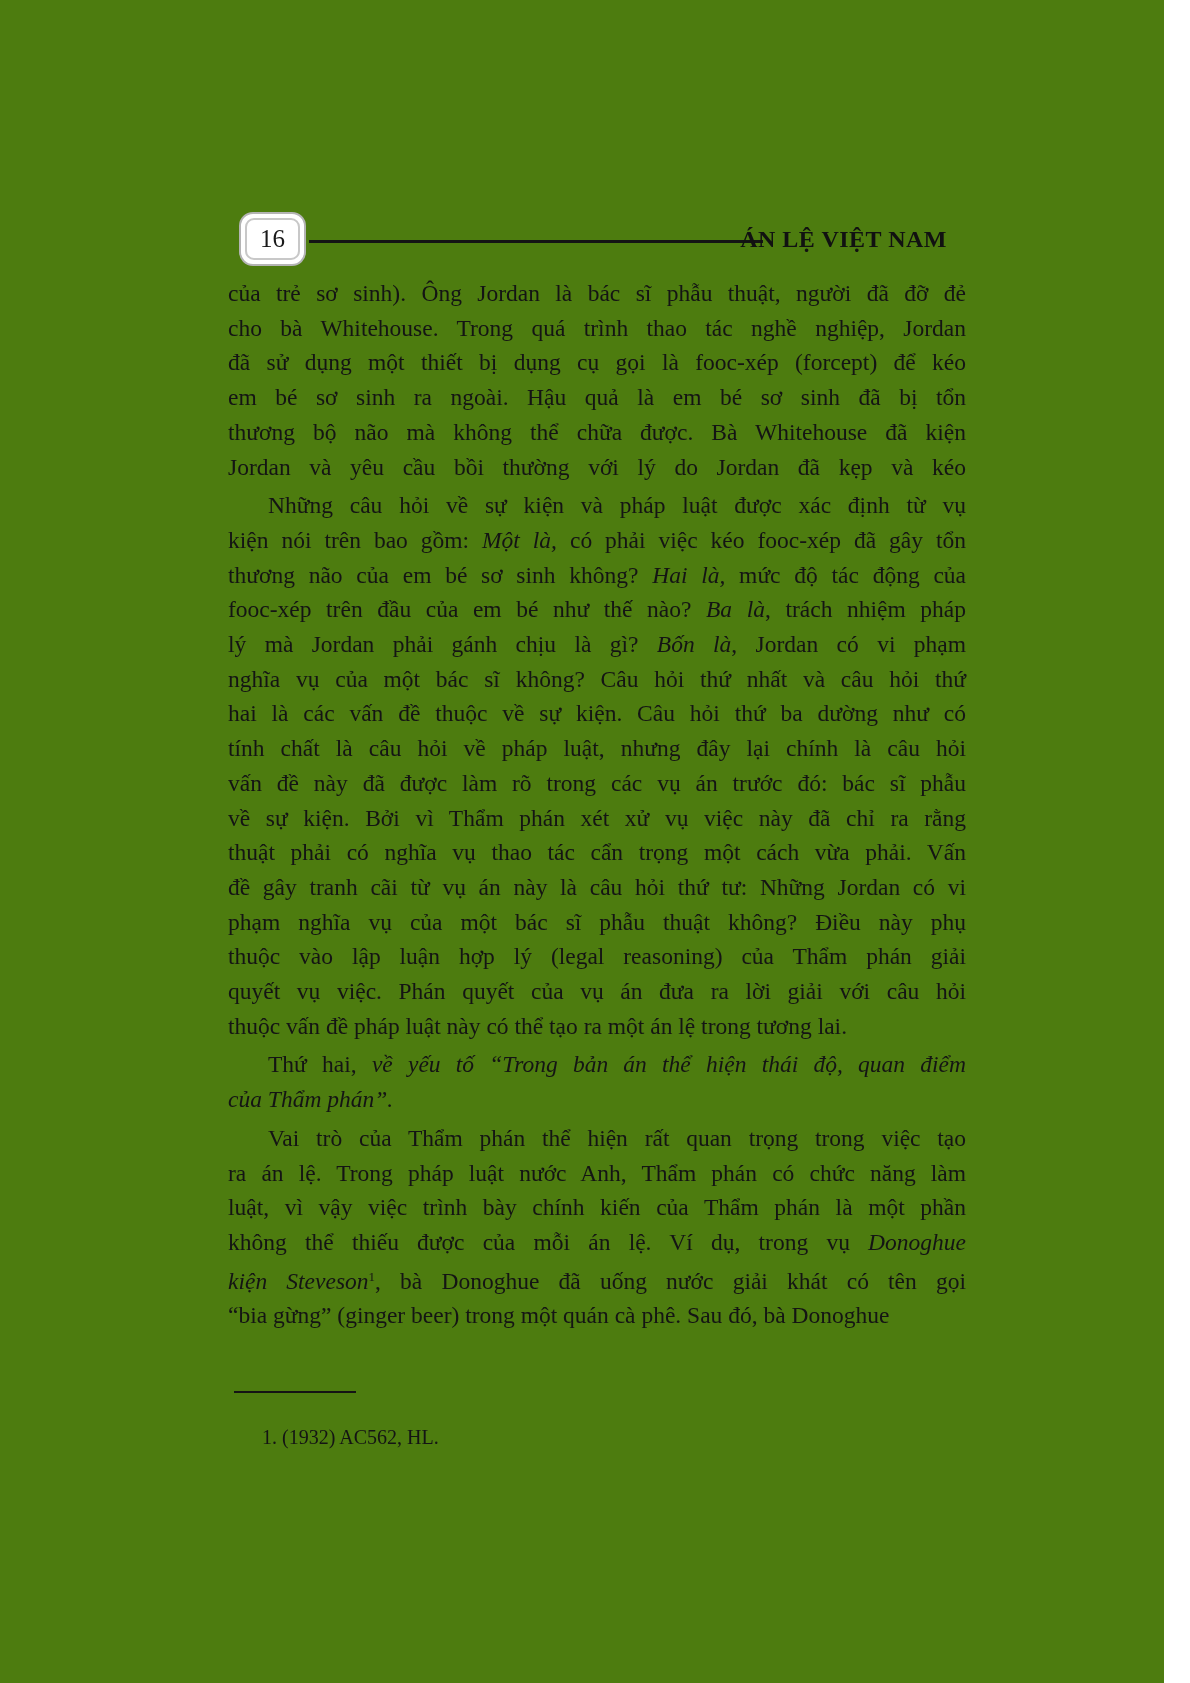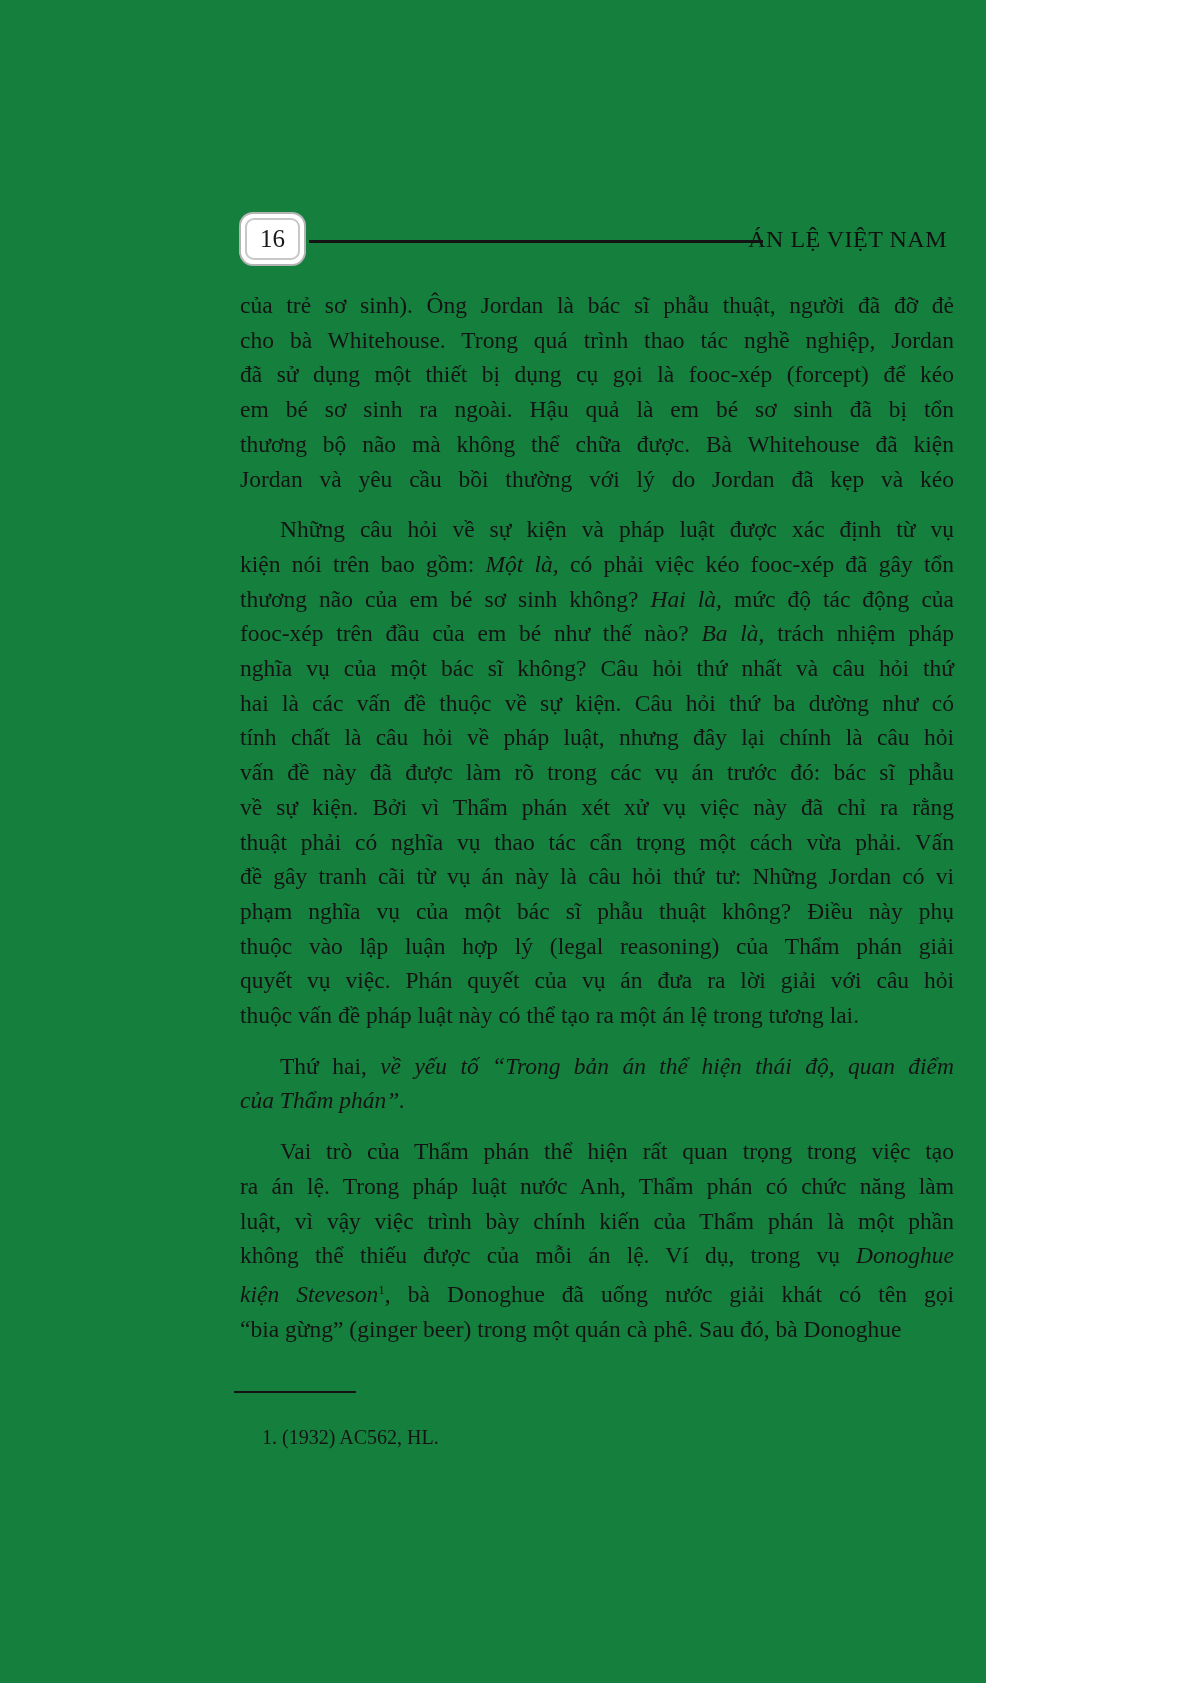--- a/index.html
+++ b/index.html
@@ -1,19 +1,19 @@
 <!DOCTYPE html>
 <html><head>
 <meta charset="utf-8">
 <style>
   html,body { margin:0; padding:0; background:#ffffff; }
   .page {
     position:relative;
-    width:986px; height:1683px;
-    background:#15803d;
+    width:1164px; height:1683px;
+    background:#4d7c0f;
     color:#151515;
     font-family:"Liberation Serif","DejaVu Serif",serif;
     overflow:hidden;
   }
   
   .pagenum-box {
     position:absolute; left:239px; top:212px;
     width:67px; height:54px;
     border:2px solid #b4b4b4; border-radius:14px;
     box-sizing:border-box;
@@ -27,31 +27,31 @@
     display:flex; align-items:center; justify-content:center;
     font-size:25px; color:#1a1a1a;
   }
   .header-rule {
     position:absolute; left:309px; top:240px;
     width:454px; height:3px; background:#141414;
   }
   .book-title {
     position:absolute; left:225px; top:226px; width:722px;
     text-align:right;
-    font-weight:normal; font-size:24px; letter-spacing:0.5px;
+    font-weight:bold; font-size:24px; letter-spacing:0.5px;
     color:#111111;
     white-space:nowrap;
   }
   
   .body-text {
     position:absolute; left:224px; top:272px; width:746px;
     font-size:23.5px; line-height:34.7px;
     color:#141414;
   }
-  .para { margin:16px; }
+  .para { margin:4px; }
   .line { text-align:justify; text-align-last:justify; }
   .line.end { text-align-last:left; }
   .line.indent { text-indent:40px; }
   .i { font-style:italic; }
   .sup { font-size:13px; vertical-align:8px; font-style:normal; }
   
   .footnote-rule {
     position:absolute; left:234px; top:1391px;
     width:122px; height:2px; background:#141414;
   }
@@ -80,20 +80,21 @@
         <div class="line"><span>đã sử dụng một thiết bị dụng cụ gọi là fooc-xép (forcept) để kéo</span></div>
         <div class="line"><span>em bé sơ sinh ra ngoài. Hậu quả là em bé sơ sinh đã bị tổn</span></div>
         <div class="line"><span>thương bộ não mà không thể chữa được. Bà Whitehouse đã kiện</span></div>
         <div class="line"><span>Jordan và yêu cầu bồi thường với lý do Jordan đã kẹp và kéo</span></div>
       </div>
       <div class="para">
         <div class="line indent"><span>Những câu hỏi về sự kiện và pháp luật được xác định từ vụ</span></div>
         <div class="line"><span>kiện nói trên bao gồm: </span><span class="i">Một là,</span><span> có phải việc kéo fooc-xép đã gây tổn</span></div>
         <div class="line"><span>thương não của em bé sơ sinh không? </span><span class="i">Hai là,</span><span> mức độ tác động của</span></div>
         <div class="line"><span>fooc-xép trên đầu của em bé như thế nào? </span><span class="i">Ba là</span><span>, trách nhiệm pháp</span></div>
+        <div class="line"><span>lý mà Jordan phải gánh chịu là gì? </span><span class="i">Bốn là</span><span>, Jordan có vi phạm</span></div>
         <div class="line"><span>nghĩa vụ của một bác sĩ không? Câu hỏi thứ nhất và câu hỏi thứ</span></div>
         <div class="line"><span>hai là các vấn đề thuộc về sự kiện. Câu hỏi thứ ba dường như có</span></div>
         <div class="line"><span>tính chất là câu hỏi về pháp luật, nhưng đây lại chính là câu hỏi</span></div>
         <div class="line"><span>vấn đề này đã được làm rõ trong các vụ án trước đó: bác sĩ phẫu</span></div>
         <div class="line"><span>về sự kiện. Bởi vì Thẩm phán xét xử vụ việc này đã chỉ ra rằng</span></div>
         <div class="line"><span>thuật phải có nghĩa vụ thao tác cẩn trọng một cách vừa phải. Vấn</span></div>
         <div class="line"><span>đề gây tranh cãi từ vụ án này là câu hỏi thứ tư: Những Jordan có vi</span></div>
         <div class="line"><span>phạm nghĩa vụ của một bác sĩ phẫu thuật không? Điều này phụ</span></div>
         <div class="line"><span>thuộc vào lập luận hợp lý (legal reasoning) của Thẩm phán giải</span></div>
         <div class="line"><span>quyết vụ việc. Phán quyết của vụ án đưa ra lời giải với câu hỏi</span></div>

